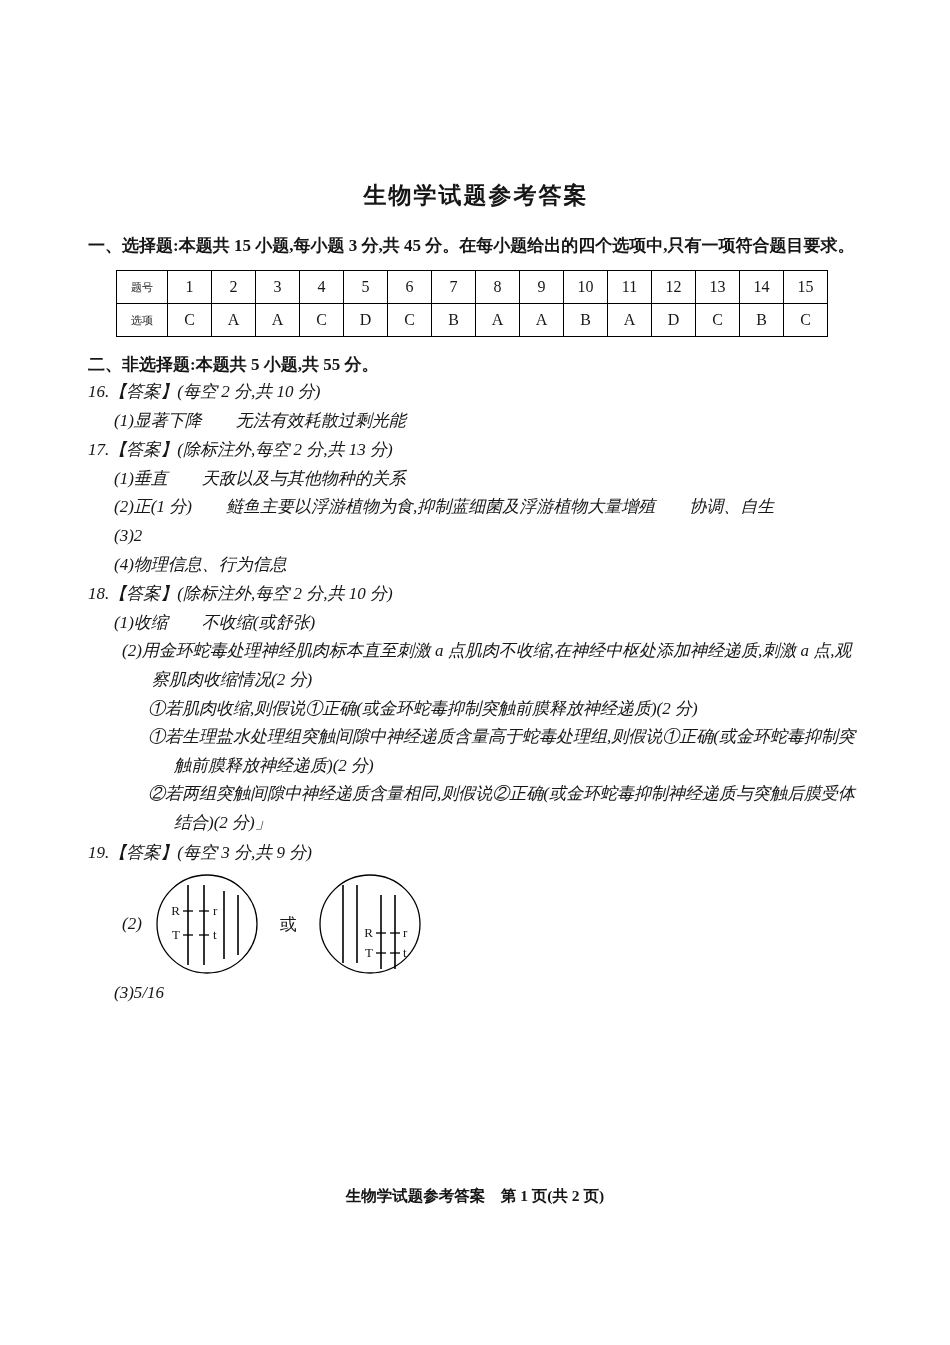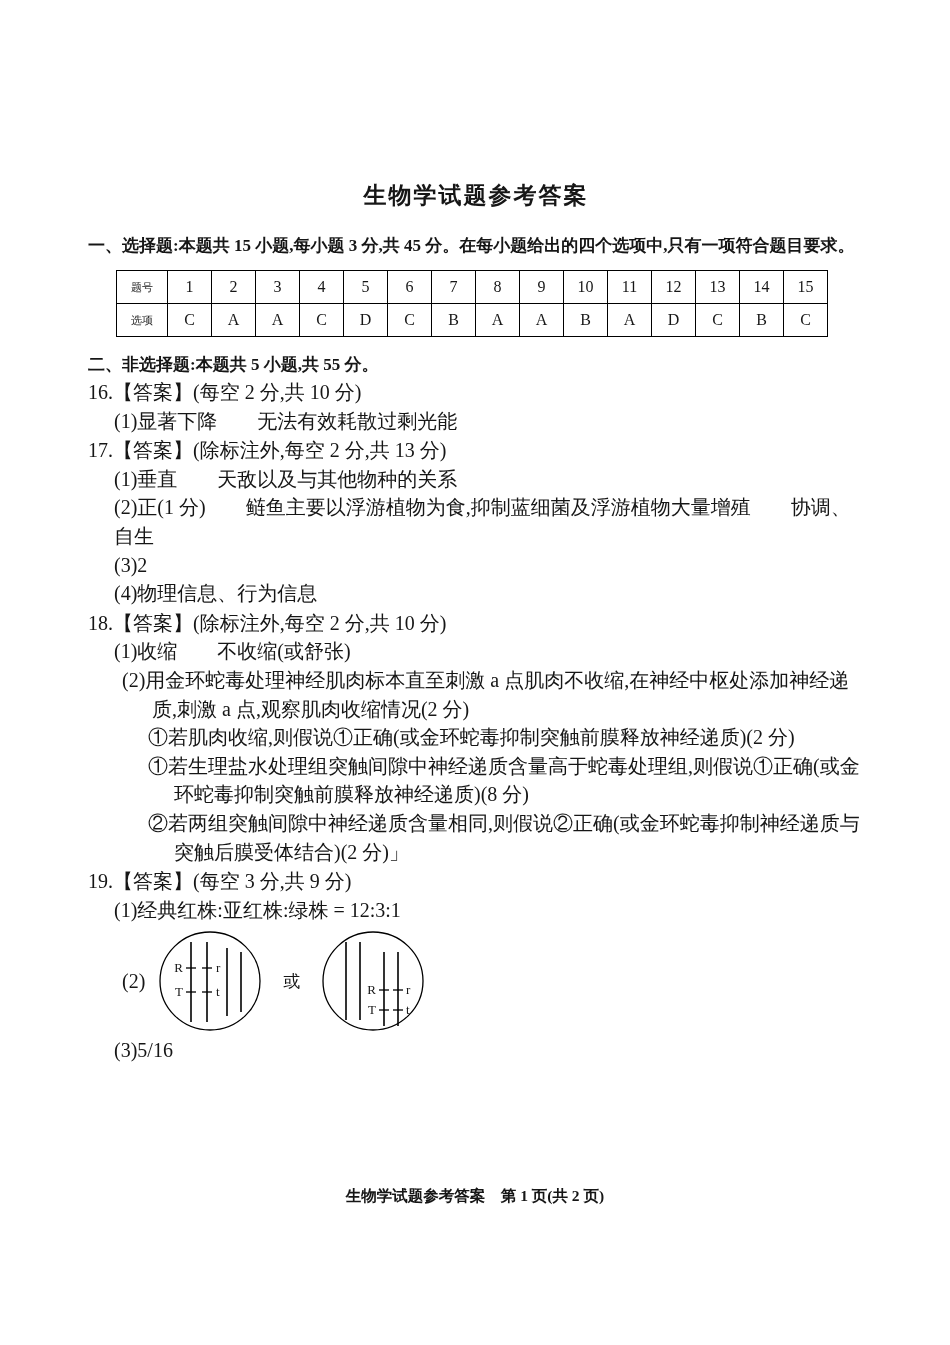--- a/index.html
+++ b/index.html
@@ -12,21 +12,21 @@
   .doc-title { text-align:center; font-weight:bold; font-size:22px; line-height:30px; letter-spacing:1px; }
   .doc-subtitle { text-align:center; font-weight:bold; font-size:23px; line-height:32px; margin-top:14px; letter-spacing:2px; }
   .sec-header { font-weight:bold; font-size:17px; line-height:24px; margin-top:22px; }
   table.ans { border-collapse:collapse; margin:12px 0 0 28px; table-layout:fixed; }
   table.ans td {
     border:1px solid #000; width:43px; height:32px; padding:0;
     text-align:center; vertical-align:middle; font-size:16px;
   }
   table.ans td.lab { width:50px; font-size:11px; }
   .sec2 { margin-top:16px; }
-  .line { font-size:20px; line-height:28.6px; }
+  .line { font-size:17px; line-height:28.6px;font-style:italic; }
   .qtitle { margin-top:1px; }
   .ind1 { margin-left:26px; }
   .ind2 { margin-left:60px; }
   .hang1 { margin-left:34px; padding-left:30px; text-indent:-30px; }
   .hang2 { margin-left:60px; padding-left:26px; text-indent:-26px; }
   .diag-row { display:flex; align-items:center; margin-left:34px; margin-top:6px; margin-bottom:4px; gap:12px; }
   .or-text { font-size:17px; margin:0 8px; }
   svg.cell { display:block; }
   svg.cell text { font-size:13px; font-family:"Liberation Serif","DejaVu Serif",serif; fill:#161616; }
   .footer {
@@ -92,25 +92,24 @@
   <div class="line qtitle">17.【答案】(除标注外,每空 2 分,共 13 分)</div>
   <div class="line ind1">(1)垂直　　天敌以及与其他物种的关系</div>
   <div class="line ind1">(2)正(1 分)　　鲢鱼主要以浮游植物为食,抑制蓝细菌及浮游植物大量增殖　　协调、自生</div>
   <div class="line ind1">(3)2</div>
   <div class="line ind1">(4)物理信息、行为信息</div>
 
   <div class="line qtitle">18.【答案】(除标注外,每空 2 分,共 10 分)</div>
   <div class="line ind1">(1)收缩　　不收缩(或舒张)</div>
   <div class="line hang1">(2)用金环蛇毒处理神经肌肉标本直至刺激 a 点肌肉不收缩,在神经中枢处添加神经递质,刺激 a 点,观察肌肉收缩情况(2 分)</div>
   <div class="line ind2">①若肌肉收缩,则假说①正确(或金环蛇毒抑制突触前膜释放神经递质)(2 分)</div>
-  <div class="line hang2">①若生理盐水处理组突触间隙中神经递质含量高于蛇毒处理组,则假说①正确(或金环蛇毒抑制突触前膜释放神经递质)(8 分)</div>
+  <div class="line hang2">①若生理盐水处理组突触间隙中神经递质含量高于蛇毒处理组,则假说①正确(或金环蛇毒抑制突触前膜释放神经递质)(2 分)</div>
   <div class="line hang2">②若两组突触间隙中神经递质含量相同,则假说②正确(或金环蛇毒抑制神经递质与突触后膜受体结合)(2 分)」</div>
 
   <div class="line qtitle">19.【答案】(每空 3 分,共 9 分)</div>
-  <div class="line ind1">(1)经典红株:亚红株:绿株 = 12:3:1</div>
 
   <div class="diag-row">
     <span class="line">(2)</span>
 
     <svg class="cell" width="106" height="102" viewBox="0 0 106 102">
       <ellipse cx="53" cy="51" rx="50" ry="49" fill="none" stroke="#000" stroke-width="1.3"></ellipse>
       <line x1="34" y1="12" x2="34" y2="92" stroke="#000" stroke-width="1.6"></line>
       <line x1="50" y1="12" x2="50" y2="92" stroke="#000" stroke-width="1.6"></line>
       <line x1="70" y1="18" x2="70" y2="86" stroke="#000" stroke-width="1.6"></line>
       <line x1="84" y1="22" x2="84" y2="82" stroke="#000" stroke-width="1.6"></line>

